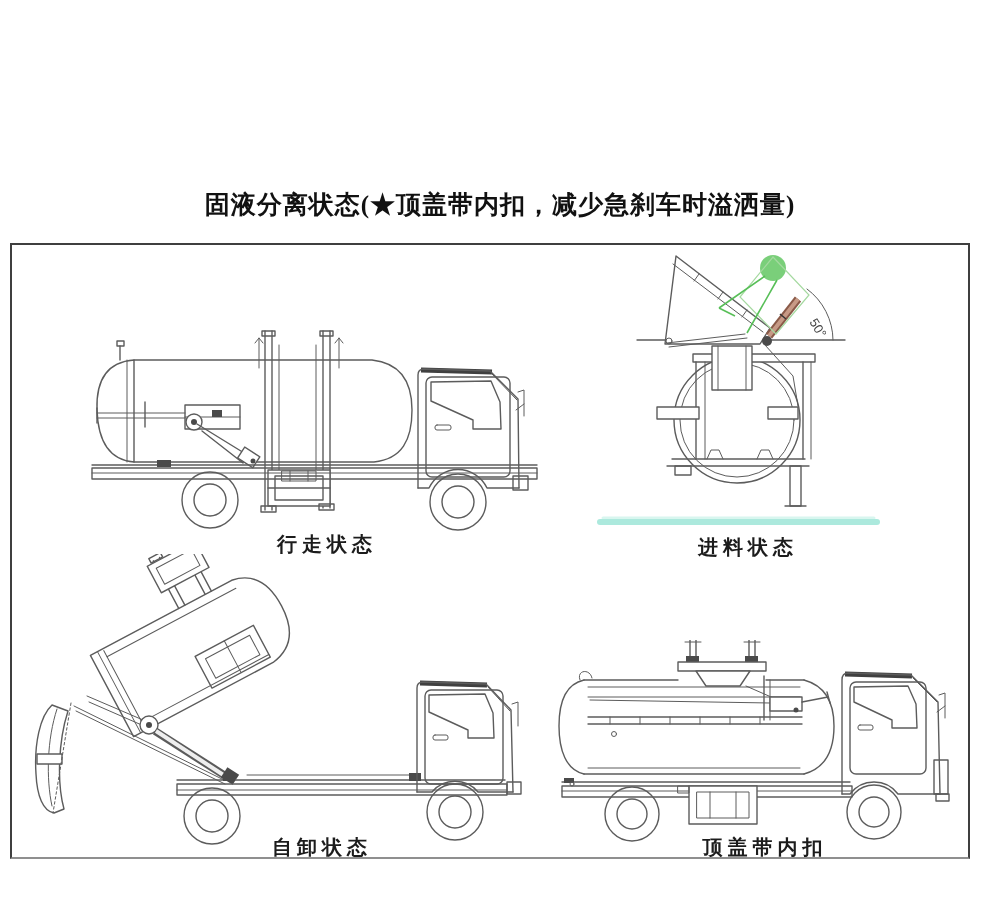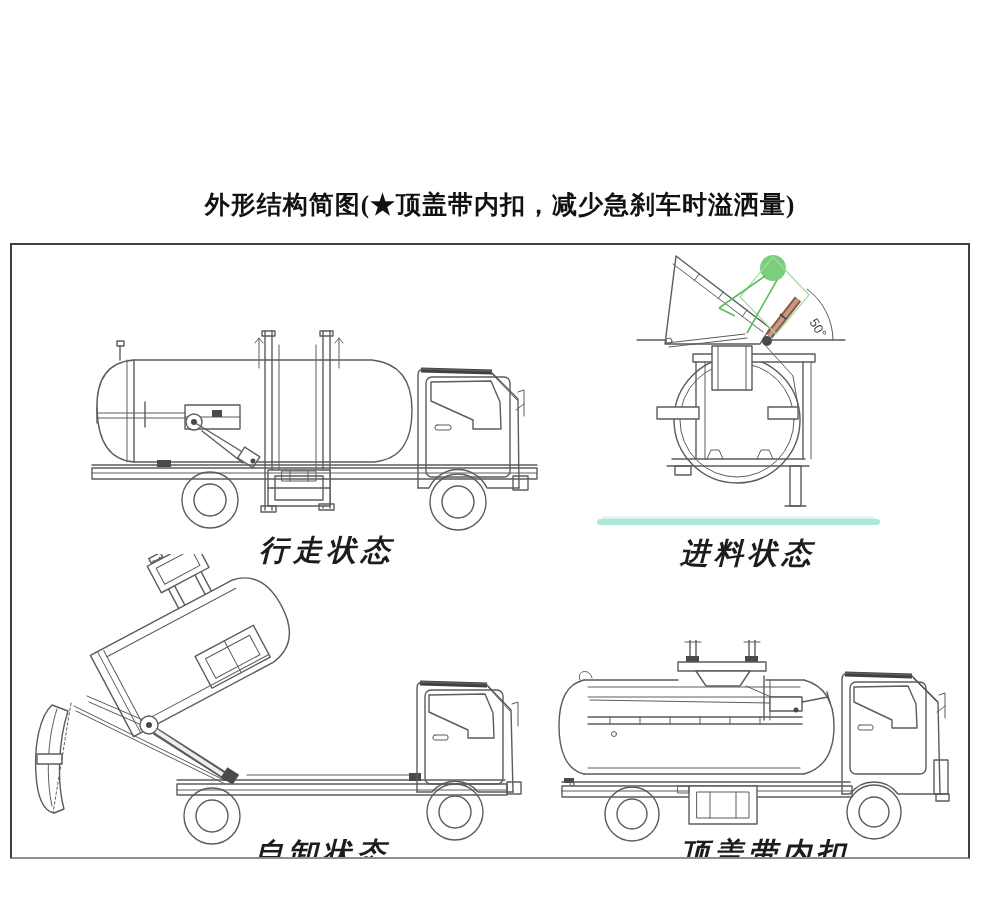--- a/index.html
+++ b/index.html
@@ -4,34 +4,34 @@
 <style>
   html,body{margin:0;padding:0;background:#fff;}
   .page{position:relative;width:1000px;height:910px;background:#ffffff;overflow:hidden;
         font-family:"Liberation Serif","DejaVu Serif",serif;}
   .title{position:absolute;top:188px;left:0;width:1000px;text-align:center;
          font-size:25px;font-weight:bold;color:#111;letter-spacing:1px;margin:0;}
   .frame{position:absolute;left:10px;top:243px;width:960px;height:616px;
          border:2px solid #3f3f3f;border-bottom-color:#8f8f8f;box-sizing:border-box;
          background:#fff;overflow:hidden;}
   .fig{position:absolute;}
-  .fig-label{position:absolute;font-size:29px;font-weight:bold;color:#1c1c1c;
-             letter-spacing:5px;text-align:center;white-space:nowrap;font-style:italic;}
+  .fig-label{position:absolute;font-size:20px;font-weight:bold;color:#1c1c1c;
+             letter-spacing:5px;text-align:center;white-space:nowrap;}
   svg .s{fill:none;stroke:#5c5c5c;stroke-width:1.4;stroke-linecap:round;stroke-linejoin:round;}
   svg .sf{fill:#ffffff;stroke:#5c5c5c;stroke-width:1.4;stroke-linejoin:round;}
   svg .thin{stroke-width:1;}
   svg .dark{fill:#4a4a4a;stroke:none;}
   svg text{font-family:"Liberation Sans","DejaVu Sans",sans-serif;}
 </style>
 </head>
 <body>
 
 <div class="page">
 
-  <h1 class="title">外形结构简图(★顶盖带内扣，减少急刹车时溢洒量)</h1>
+  <h1 class="title">固液分离状态(★顶盖带内扣，减少急刹车时溢洒量)</h1>
 
   <div class="frame">
 
     <svg class="fig" style="left:60px;top:85px" width="470" height="205" viewBox="0 0 470 205">
       <g>
         <path class="s" d="M 62,30 L 300,30 C 328,33 340,52 340,80 C 340,110 330,129 302,132 L 62,132"></path>
         <path class="s" d="M 62,30 C 34,32 24,52 25,80 C 26,110 36,130 62,132 Z"></path>
         <line class="s thin" x1="55" y1="30" x2="55" y2="132"></line>
         <line class="s" x1="48" y1="16" x2="48" y2="30"></line>
         <rect class="s" x="45" y="11" width="7" height="5"></rect>

